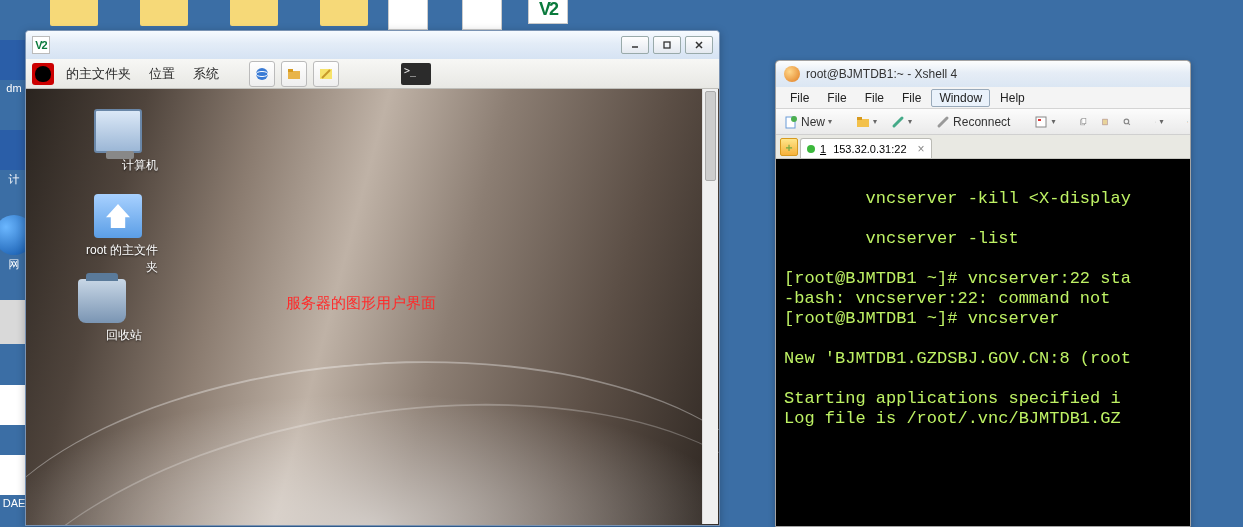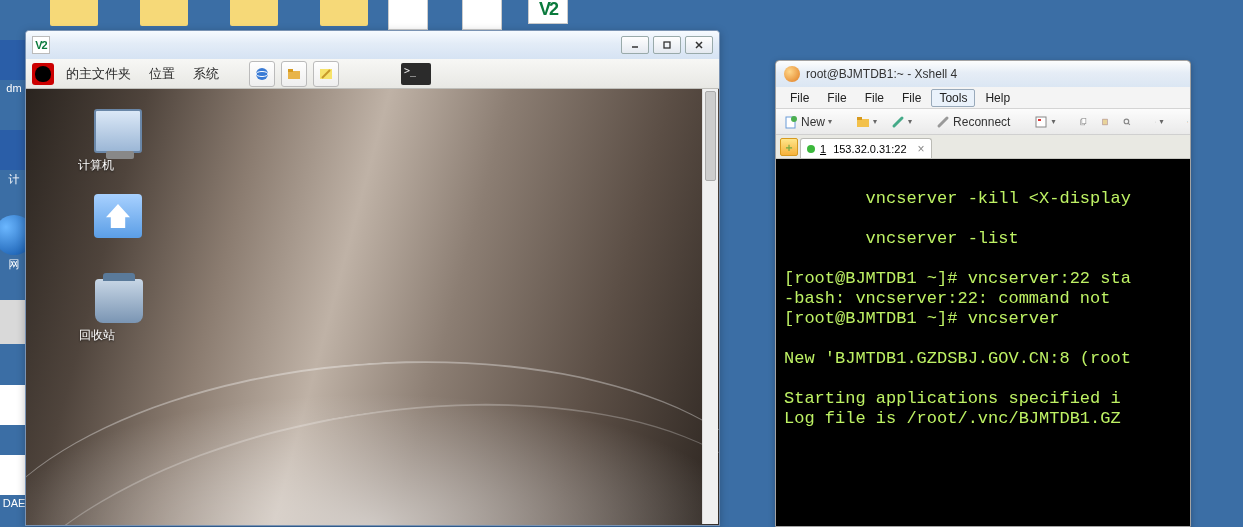--- a/index.html
+++ b/index.html
@@ -81,21 +81,21 @@
     linear-gradient(105deg, #2a241f 0%, #4f443c 15%, #8b7c70 30%, #bfb2a6 45%, #8c7e73 60%, #5b4e45 80%, #2c2520 100%);
 }
 .gnome-desk:before, .gnome-desk:after {
   content:""; position:absolute; left:-10%; right:-10%; height:220px; bottom:-60px;
   border-top:2px solid rgba(255,255,255,.35);
   border-radius:50% 50% 0 0 / 90% 90% 0 0;
   transform:rotate(-4deg);
 }
 .gnome-desk:after { bottom:-110px; transform:rotate(-9deg); border-top-color:rgba(255,255,255,.25); }
 .red-note { position:absolute; left:260px; top:205px; color:#ff2a2a; font-size:15px; font-weight:500; }
-.desk-icon { position:absolute; width:80px; text-align:left; color:#fff; font-size:12px; text-shadow:0 1px 2px rgba(0,0,0,.7); }
+.desk-icon { position:absolute; width:80px; text-align:right; color:#fff; font-size:12px; text-shadow:0 1px 2px rgba(0,0,0,.7); }
 .desk-icon .img { width:48px; height:44px; margin:0 auto 4px; position:relative; }
 .img-computer { background:linear-gradient(#dbe8f7,#9cb7d6); border:2px solid #6a87a8; border-radius:3px; }
 .img-computer:after { content:""; position:absolute; bottom:-8px; left:10px; width:28px; height:8px; background:#888; border-radius:2px; }
 .img-home { background:linear-gradient(#a8d1ff,#5b9ee6); border-radius:4px; }
 .img-home:before { content:""; position:absolute; inset:10px 12px; background:#fff; clip-path:polygon(50% 0, 100% 55%, 80% 55%, 80% 100%, 20% 100%, 20% 55%, 0 55%); }
 .img-trash { background:linear-gradient(#c8d7e6,#7a95b3); border-radius:4px 4px 8px 8px; }
 .img-trash:before { content:""; position:absolute; top:-6px; left:8px; right:8px; height:8px; background:#5a7a9a; border-radius:3px 3px 0 0; }
 
 
 .v-scroll { position:absolute; right:1px; top:58px; bottom:1px; width:16px; background:#f0f0f0; border-left:1px solid #ddd; }
@@ -224,50 +224,52 @@
       <svg viewBox="0 0 16 16">
           <rect x="2" y="3" width="12" height="10" fill="#f7e36b"></rect>
           <path d="M4 12 L12 4" stroke="#c7992a" stroke-width="2"></path>
         </svg>
     </div>
     <div class="panel-gap"></div>
     <div class="panel-term"></div>
   </div>
 
   <div class="gnome-desk">
+    <div class="red-note">服务器的图形用户界面</div>
 
     <div class="desk-icon" style="left:52px; top:20px">
       <div class="img img-computer"></div>
       <div>计算机</div>
     </div>
     <div class="desk-icon" style="left:52px; top:105px">
       <div class="img img-home"></div>
-    </div>
-    <div class="desk-icon" style="left:53px; top:190px">
+      <div>root 的主文件夹</div>
+    </div>
+    <div class="desk-icon" style="left:36px; top:190px">
       <div class="img img-trash"></div>
       <div>回收站</div>
     </div>
   </div>
 
   <div class="v-scroll">
     <div class="thumb"></div>
   </div>
 </div>
 
 <div class="xshell">
   <div class="xs-title">
     <div class="xicon"></div>
     <span>root@BJMTDB1:~ - Xshell 4</span>
   </div>
   <div class="xs-menu">
     <span>File</span>
     <span>File</span>
     <span>File</span>
     <span>File</span>
-    <span class="sel">Tools</span>
+    <span class="sel">Window</span>
     <span>Help</span>
   </div>
   <div class="xs-tool">
     <div class="tb">
       <svg viewBox="0 0 14 14">
           <rect x="2" y="2" width="9" height="11" fill="#fff" stroke="#6a9bd8"></rect>
           <circle cx="10" cy="4" r="3" fill="#4caf50"></circle>
         </svg>
       <span>New</span>
       <span style="font-size:8px;color:#666">▾</span>

